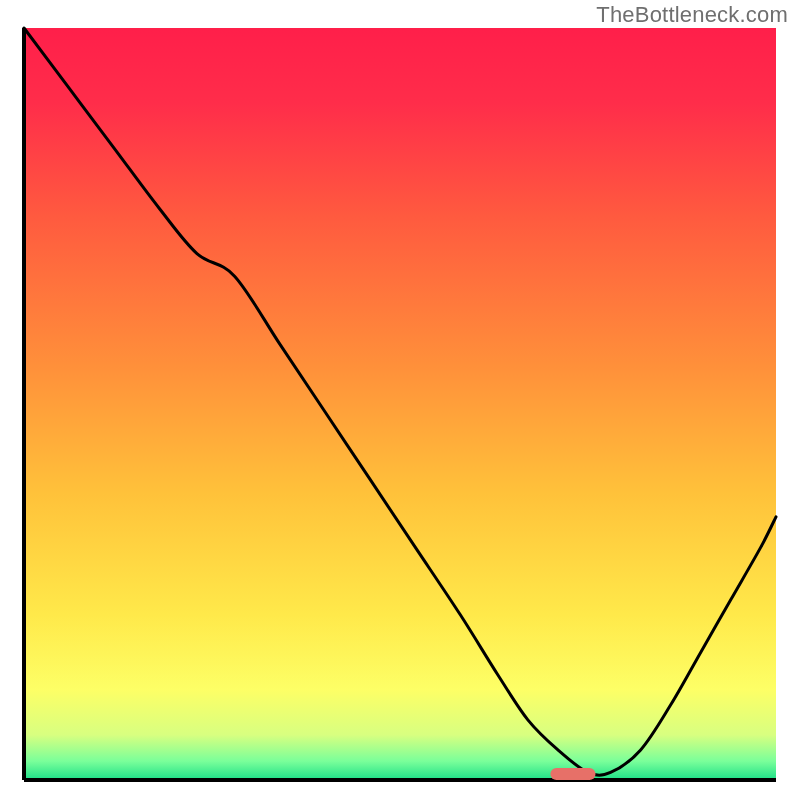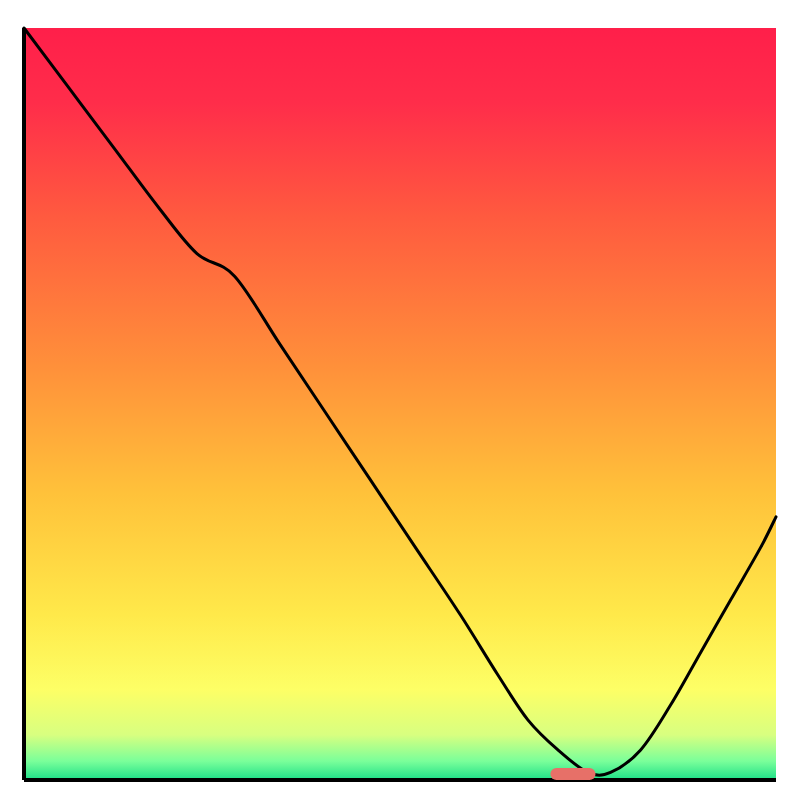--- a/index.html
+++ b/index.html
@@ -27,20 +27,21 @@
   svg.chart {
     position: absolute;
     left: 0;
     top: 0;
   }
 </style>
 </head>
 <body>
 
 <div class="wrap">
+  <div class="watermark">TheBottleneck.com</div>
 
   <svg class="chart" width="800" height="800" viewBox="0 0 800 800">
     <defs>
       <linearGradient id="bgGrad" x1="0" y1="0" x2="0" y2="1">
           <stop offset="0%" stop-color="#ff1f4a"></stop>
           <stop offset="10%" stop-color="#ff2d4a"></stop>
           <stop offset="25%" stop-color="#ff5a3f"></stop>
           <stop offset="45%" stop-color="#ff903a"></stop>
           <stop offset="62%" stop-color="#ffc23a"></stop>
           <stop offset="78%" stop-color="#ffe94a"></stop>

